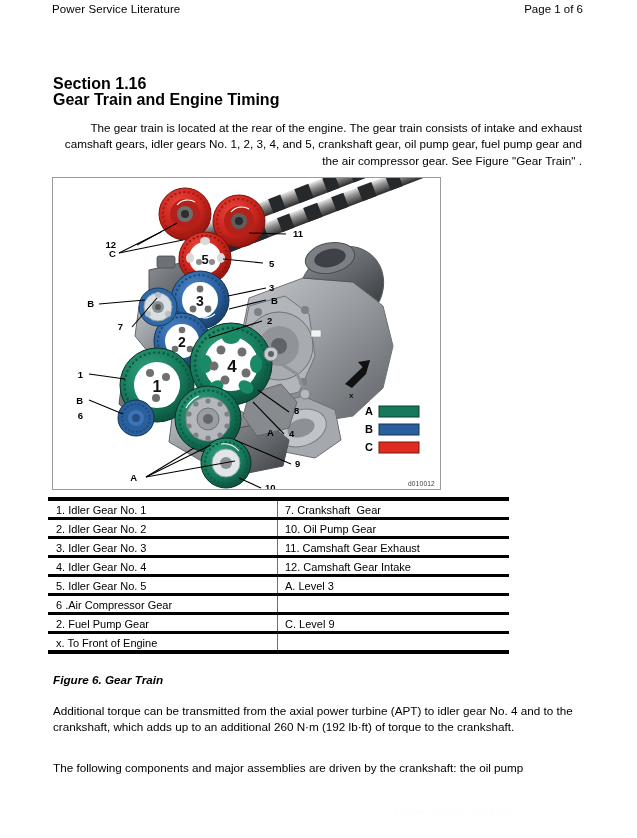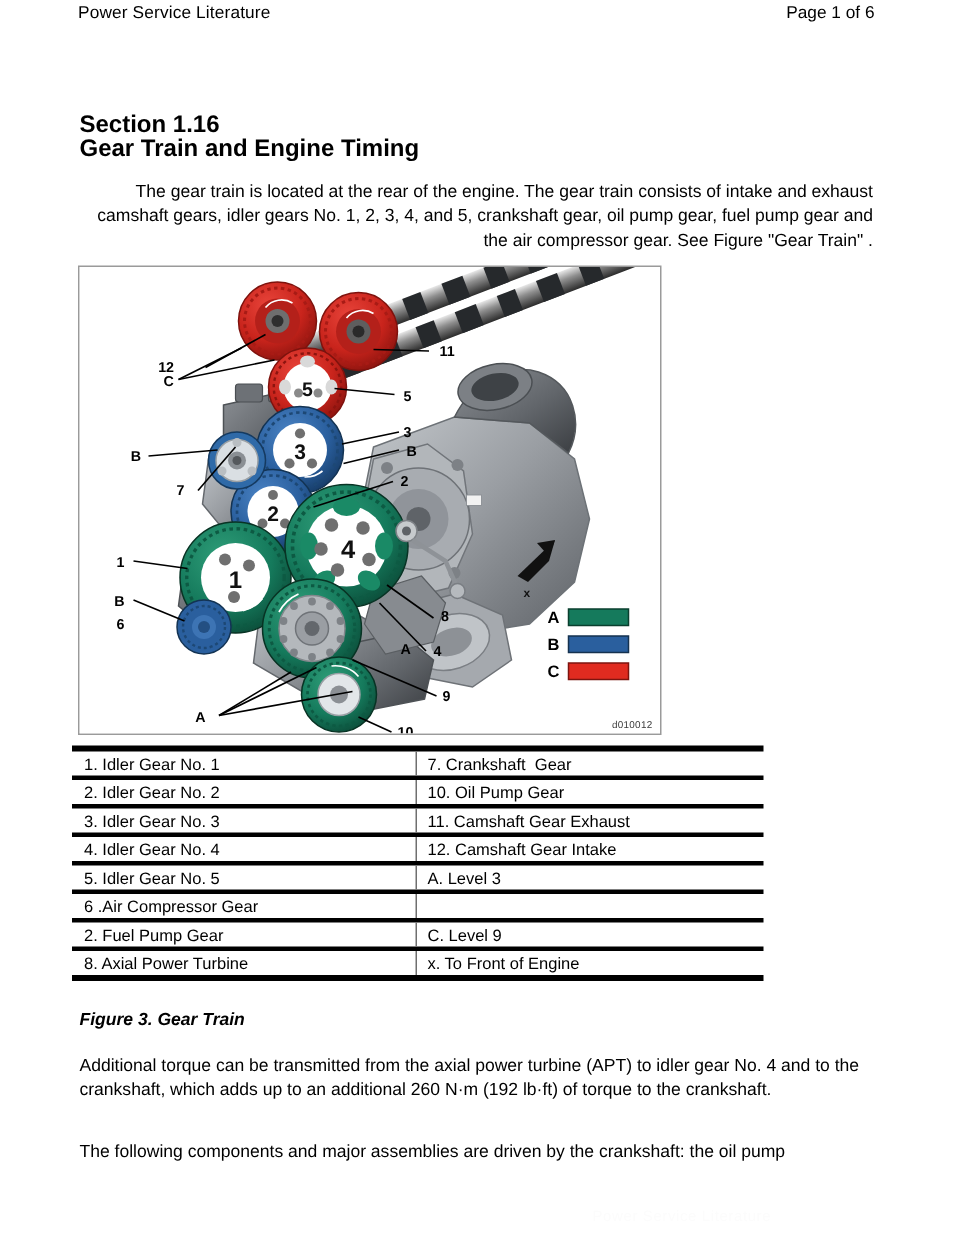--- a/index.html
+++ b/index.html
@@ -496,24 +496,23 @@
 
   <div class="legend-row">
     <div class="col-divider"></div>
     <div class="legend-cell left">2. Fuel Pump Gear</div>
     <div class="legend-cell right">C. Level 9</div>
   </div>
   <div class="rule"></div>
 
   <div class="legend-row">
     <div class="col-divider"></div>
-    <div class="legend-cell left">8. Axial Power Turbine</div>
     <div class="legend-cell right">x. To Front of Engine</div>
   </div>
   <div class="rule thick"></div>
 </div>
 
-<div class="figure-caption">Figure 3. Gear Train</div>
+<div class="figure-caption">Figure 6. Gear Train</div>
 
 <div class="body-para p1">Additional torque can be transmitted from the axial power turbine (APT) to idler gear No. 4 and to the crankshaft, which adds up to an additional 260 N·m (192 lb·ft) of torque to the crankshaft.</div>
 <div class="body-para p2">The following components and major assemblies are driven by the crankshaft: the oil pump</div>
 
 <div class="watermark">Power Service Literature</div>
 
 </body></html>

